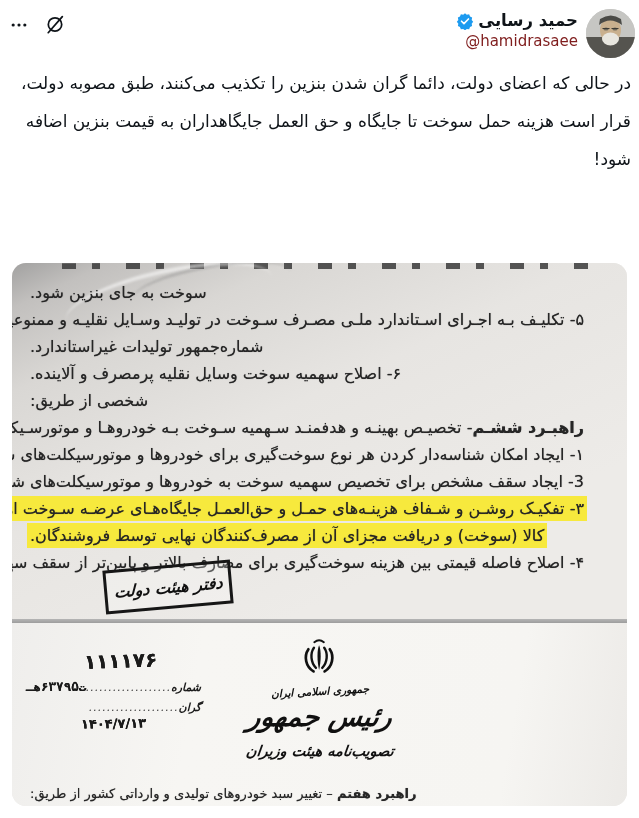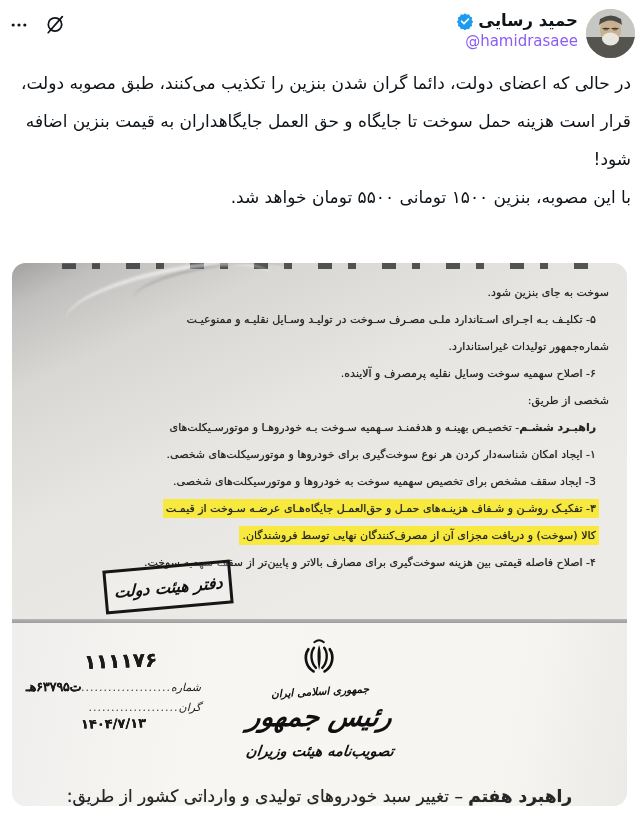--- a/index.html
+++ b/index.html
@@ -8,21 +8,21 @@
   .stage { position:relative; width:639px; height:818px; background:#fff; }
 
   
   .hdr { position:absolute; top:0; left:0; right:0; height:62px; }
   .avatar { position:absolute; top:9px; right:4px; width:49px; height:49px;
             border-radius:50%; overflow:hidden; background:#c9c9c7; cursor:pointer; }
   .userblock { position:absolute; top:11px; right:61px; text-align:right; direction:rtl; }
   .name-row { display:flex; flex-direction:row; align-items:center; gap:4px; justify-content:center; }
   .disp-name { font-size:16.5px; font-weight:bold; color:#0f1419; }
   .badge { width:18px; height:18px; display:inline-block; }
-  .handle { font-size:15px; color:#8b5cf6; margin-top:2px; direction:ltr; text-align:right; }
+  .handle { font-size:15px; color:#7f1d1d; margin-top:2px; direction:ltr; text-align:right; }
   .hdr-icons { position:absolute; top:14px; left:8px; display:flex; gap:14px; align-items:center; }
   .icon-btn { width:22px; height:22px; display:flex; align-items:center; justify-content:center; cursor:pointer; }
 
   
   .tweet-body { position:absolute; top:64px; right:8px; left:8px; direction:rtl;
                 text-align:right; color:#0f1419; font-size:17px; line-height:38px; }
   .tweet-body p { margin:0; }
 
   
   .doc-card { position:absolute; top:263px; left:12px; width:615px; height:543px;
@@ -33,22 +33,22 @@
   .pen-mark { position:absolute; top:6px; left:52px; width:210px; height:58px;
               border-top:4px solid rgba(255,255,255,.55); border-radius:50%;
               transform:rotate(-12deg); filter:blur(1px); }
   .pen-mark2 { position:absolute; top:2px; left:120px; width:160px; height:40px;
               border-top:3px solid rgba(120,120,120,.35); border-radius:50%;
               transform:rotate(-10deg); filter:blur(1px); }
   .cropped-frag { position:absolute; top:-7px; right:24px; left:50px; height:13px; overflow:hidden;
                   background:
                     repeating-linear-gradient(90deg,#3a3a3a 0 14px, transparent 14px 30px,#3a3a3a 30px 38px, transparent 38px 64px);
                   clip-path:polygon(0 55%,100% 45%,100% 100%,0 100%); opacity:.85; }
-  .doc-lines { position:absolute; top:16px; right:0; left:0; direction:rtl; text-align:right;
-               padding:0 18px; font-size:11px; line-height:27px; color:#262626;
+  .doc-lines { position:absolute; top:16px; right:12px; left:0; direction:rtl; text-align:left;
+               padding:0 18px; font-size:16px; line-height:27px; color:#262626;
                text-shadow:0 0 .7px rgba(20,20,20,.65); }
   .dline { white-space:nowrap; }
   .ind { padding-right:13px; }
   .bld { font-weight:bold; }
   .hl { background:#f7e93d; box-shadow:0 0 0 3px #f7e93d; }
   .stamp { position:absolute; top:302px; left:92px; width:128px; height:44px;
            border:3px solid #161616; transform:rotate(-5deg); display:flex;
            align-items:center; justify-content:center; background:rgba(255,255,255,.25); }
   .stamp span { font-family:"DejaVu Serif", serif; font-style:italic; font-weight:bold;
                 font-size:16px; color:#111; direction:rtl; transform:skewX(-6deg); }
@@ -56,36 +56,36 @@
                  background:linear-gradient(#b5b5b5,#9d9d9d); }
 
   
   .letterhead { position:absolute; top:360px; left:0; right:0; height:183px;
                 background:linear-gradient(100deg,#efeeec 0%,#f7f6f3 30%,#f6f5f2 80%,#eceae7 100%); }
   .numblock { position:absolute; top:26px; left:14px; width:175px; direction:rtl; color:#1b1b1b; }
   .big-num { font-size:20px; font-weight:bold; letter-spacing:4px; direction:ltr; text-align:center;
              transform:rotate(-2deg); text-shadow:0 0 .6px #000; padding-left:14px; }
   .lh-row { display:flex; direction:rtl; align-items:baseline; font-size:11px; margin-top:6px;
             font-family:"DejaVu Serif", serif; font-style:italic; }
-  .lh-row .lbl { font-weight:normal; }
+  .lh-row .lbl { font-weight:bold; }
   .lh-row .dots { letter-spacing:1px; color:#444; overflow:hidden; white-space:nowrap; }
   .lh-row .val { font-weight:bold; font-size:12.5px; font-style:normal;
-                 font-family:Liberation Serif, serif; text-shadow:0 0 .5px #000; }
+                 font-family:Liberation Mono, monospace; text-shadow:0 0 .5px #000; }
   .date-val { font-size:13px; font-weight:bold; direction:ltr; text-align:center; margin-top:2px;
               letter-spacing:2px; transform:rotate(-1deg); text-shadow:0 0 .5px #000; }
   .emblem-block { position:absolute; top:14px; left:50%; transform:translateX(-50%);
                   text-align:center; direction:rtl; color:#101010; }
   .country { font-family:"DejaVu Serif", serif; font-style:italic; font-weight:bold;
              font-size:10.5px; margin-top:2px; transform:rotate(-3deg); }
   .pres-title { font-family:"DejaVu Serif", serif; font-style:italic; font-weight:bold;
                 font-size:27px; margin-top:4px; transform:skewX(-8deg); }
   .cab-title { font-family:"DejaVu Serif", serif; font-style:italic; font-weight:bold;
                font-size:14.5px; margin-top:10px; transform:skewX(-6deg); }
   .lh-footer { position:absolute; top:163px; right:18px; left:18px; direction:rtl;
-               text-align:center; font-size:17px; color:#262626; white-space:nowrap;
+               text-align:left; font-size:13px; color:#262626; white-space:nowrap;
                text-shadow:0 0 .7px rgba(20,20,20,.6); }
 </style>
 </head>
 <body>
 
 <div class="stage">
 
   <div class="hdr">
     <div class="hdr-icons">
       <div class="icon-btn">
@@ -127,21 +127,20 @@
         <ellipse cx="24.5" cy="30" rx="8.5" ry="6.5" fill="#e8e6df"></ellipse>
         <ellipse cx="20" cy="20" rx="2.6" ry="1.6" fill="#6f6a5c"></ellipse>
         <ellipse cx="29" cy="20" rx="2.6" ry="1.6" fill="#6f6a5c"></ellipse>
         <path d="M16.5 19.5 h7 M25.5 19.5 h7" stroke="#3c3a34" stroke-width="1"></path>
       </svg>
     </div>
   </div>
 
   <div class="tweet-body">
     <p>در حالی که اعضای دولت، دائما گران شدن بنزین را تکذیب می‌کنند، طبق مصوبه دولت، قرار است هزینه حمل سوخت تا جایگاه و حق العمل جایگاهداران به قیمت بنزین اضافه شود!</p>
-    <p>با این مصوبه، بنزین ۱۵۰۰ تومانی ۵۵۰۰ تومان خواهد شد.</p>
   </div>
 
   <div class="doc-card">
     <div class="doc-top">
       <div class="cropped-frag"></div>
       <div class="pen-mark"></div>
       <div class="pen-mark2"></div>
 
       <div class="doc-lines">
         <div class="dline">سوخت به جای بنزین شود.</div>

